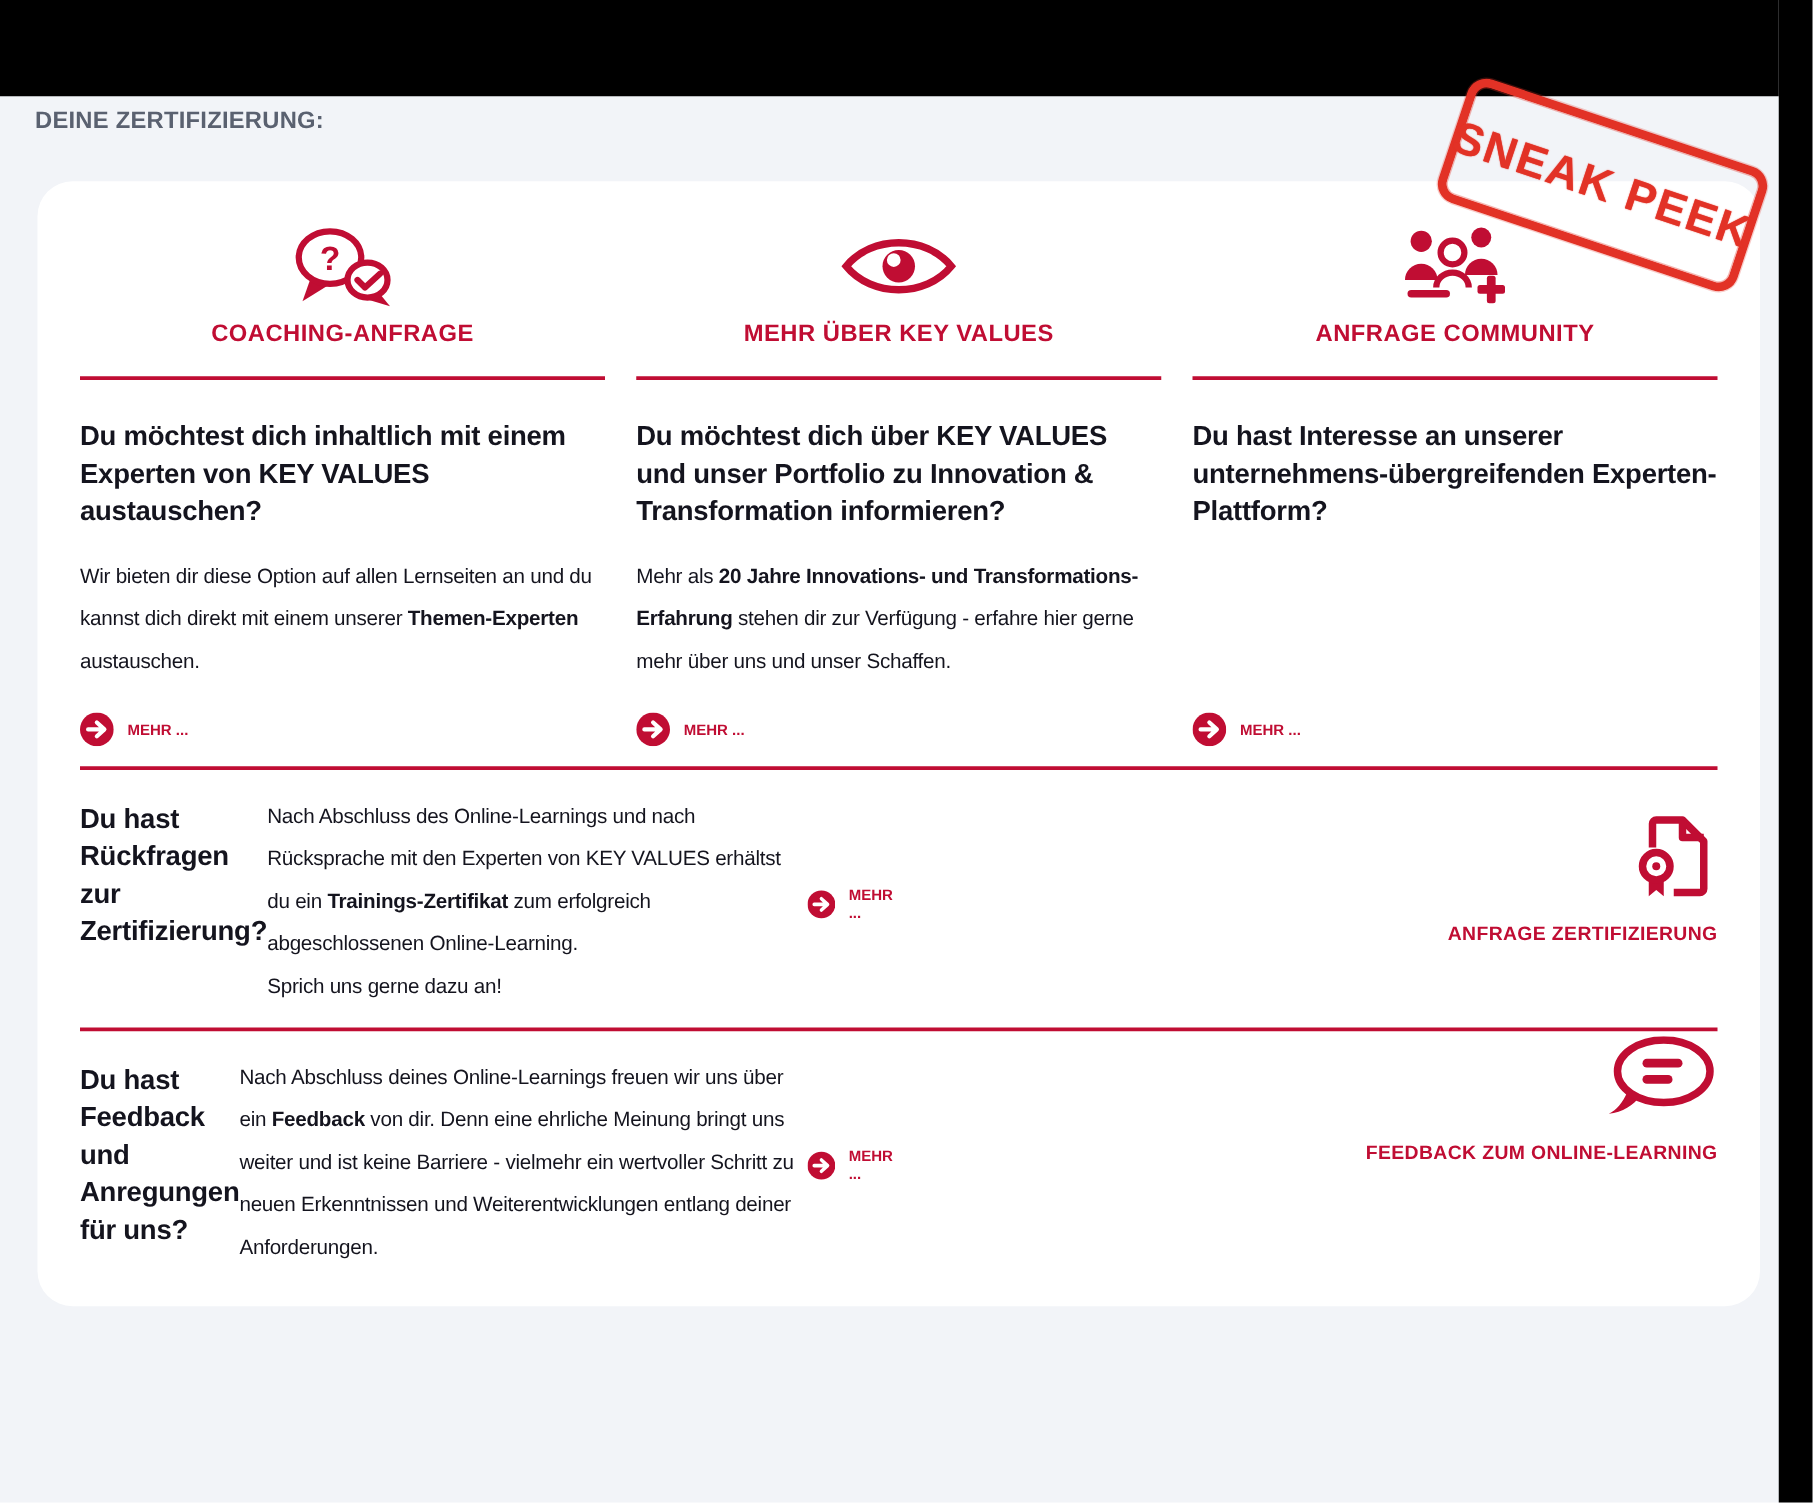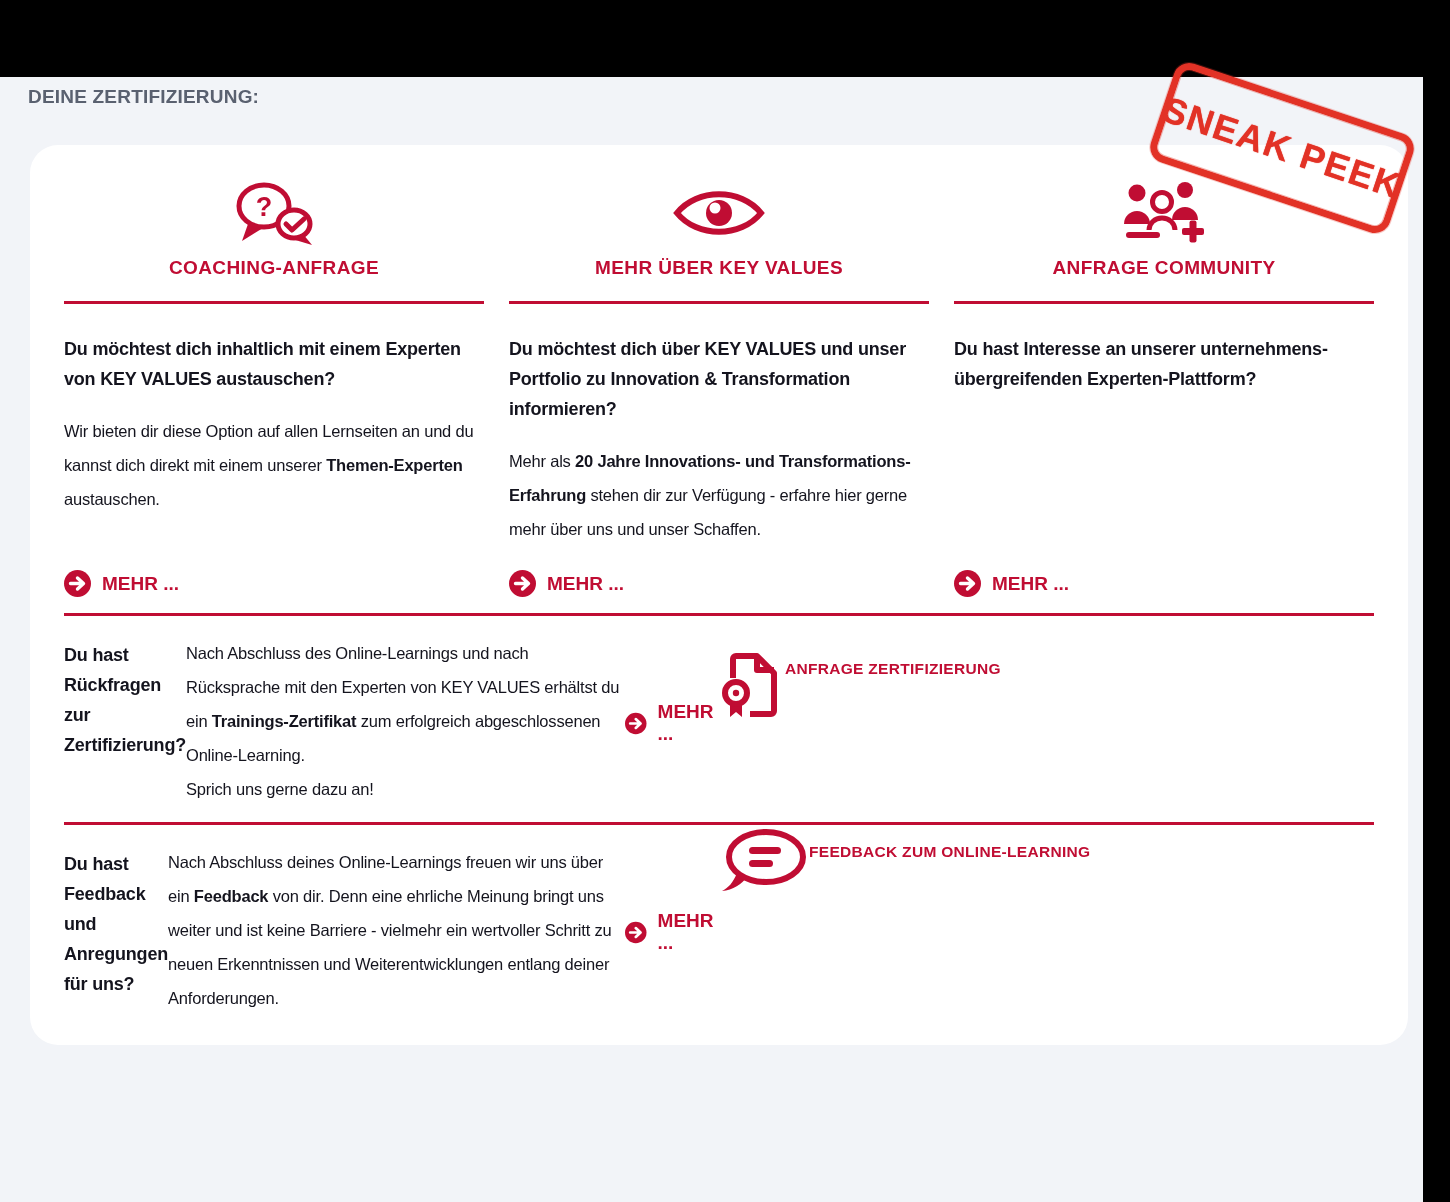--- a/index.html
+++ b/index.html
@@ -33,41 +33,41 @@
   
   .columns{display:grid;grid-template-columns:1fr 1fr 1fr;column-gap:25px;}
   .col{display:flex;flex-direction:column;}
   .icon-wrap{height:64px;display:flex;align-items:center;justify-content:center;color:var(--brand);}
   .col-label{
     margin-top:12px;text-align:center;color:var(--brand);
     font-weight:bold;font-size:19px;letter-spacing:.4px;
   }
   .col-rule{border:none;border-top:3px solid var(--brand);margin:22px 0 0;width:100%;}
   .heading{
-    margin-top:30px;font-weight:bold;font-size:18px;line-height:30px;
+    margin-top:30px;font-weight:bold;font-size:22px;line-height:30px;
     color:var(--text);letter-spacing:-.2px;
   }
   .body-text{
     margin-top:20px;font-size:16.5px;line-height:34px;color:var(--text);letter-spacing:-.2px;
   }
   .body-text .b{font-weight:bold;}
   .more{
     display:flex;align-items:center;gap:11px;margin-top:24px;
-    color:var(--brand);font-weight:bold;font-size:19px;cursor:pointer;width:max-content;
+    color:var(--brand);font-weight:bold;font-size:12px;cursor:pointer;width:max-content;
   }
   .col .more{margin-top:auto;padding-top:24px;}
   .more-circle{display:block;}
   
   .divider{border:none;border-top:3px solid var(--brand);margin:16px 0 0;}
   
   .section{display:flex;}
   .section-left{width:655px;display:flex;flex-direction:row;}
   .section-left .heading{margin-top:24px;}
   .section-right{
-    flex:1;display:flex;flex-direction:row;align-items:flex-start;
+    flex:1;display:flex;flex-direction:column;align-items:flex-end;
     color:var(--brand);
   }
   .section-right.sec-cert{padding-top:30px;}
   .section-right.sec-feedback{padding-top:4px;}
   .icon-label{
     margin-top:14px;font-weight:bold;font-size:15.5px;letter-spacing:.3px;color:var(--brand);
     cursor:pointer;
   }
   
   .stamp{

